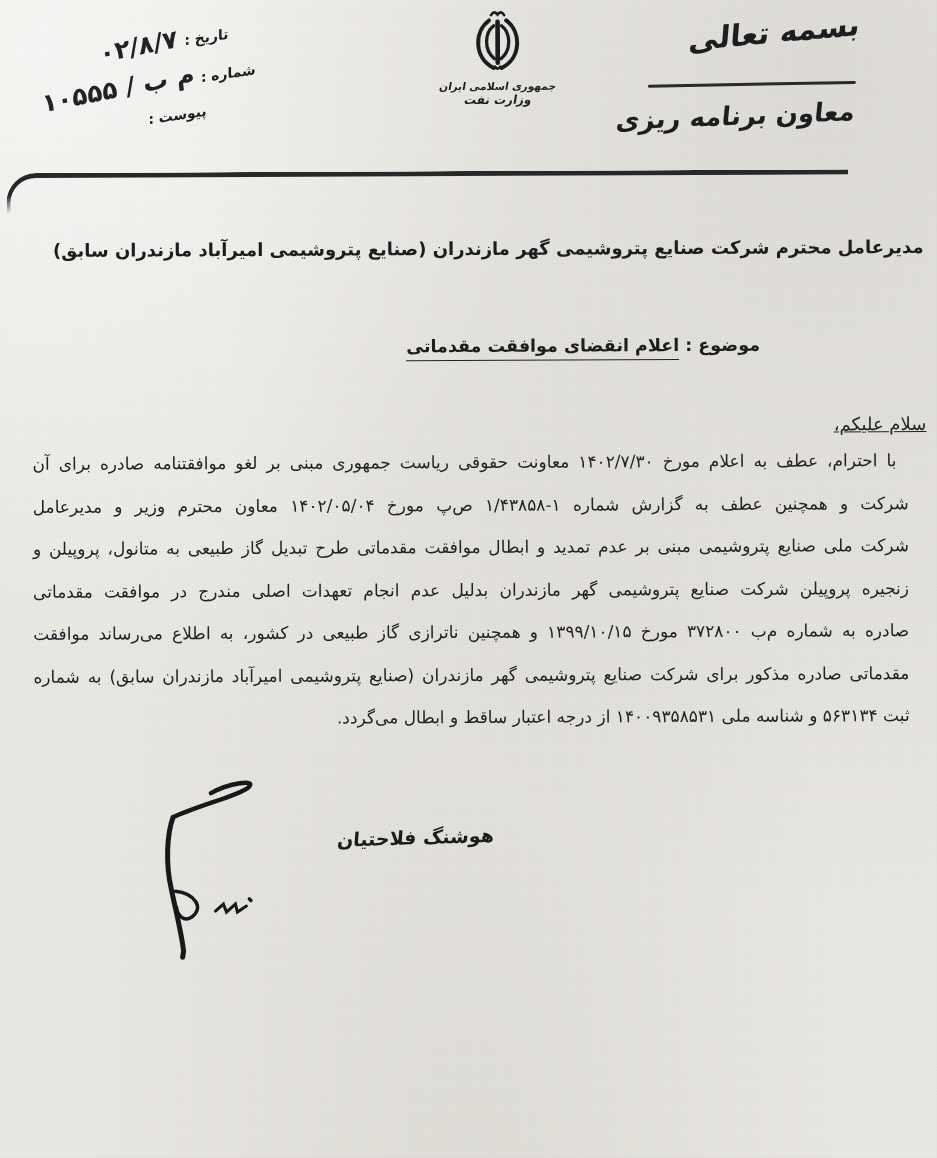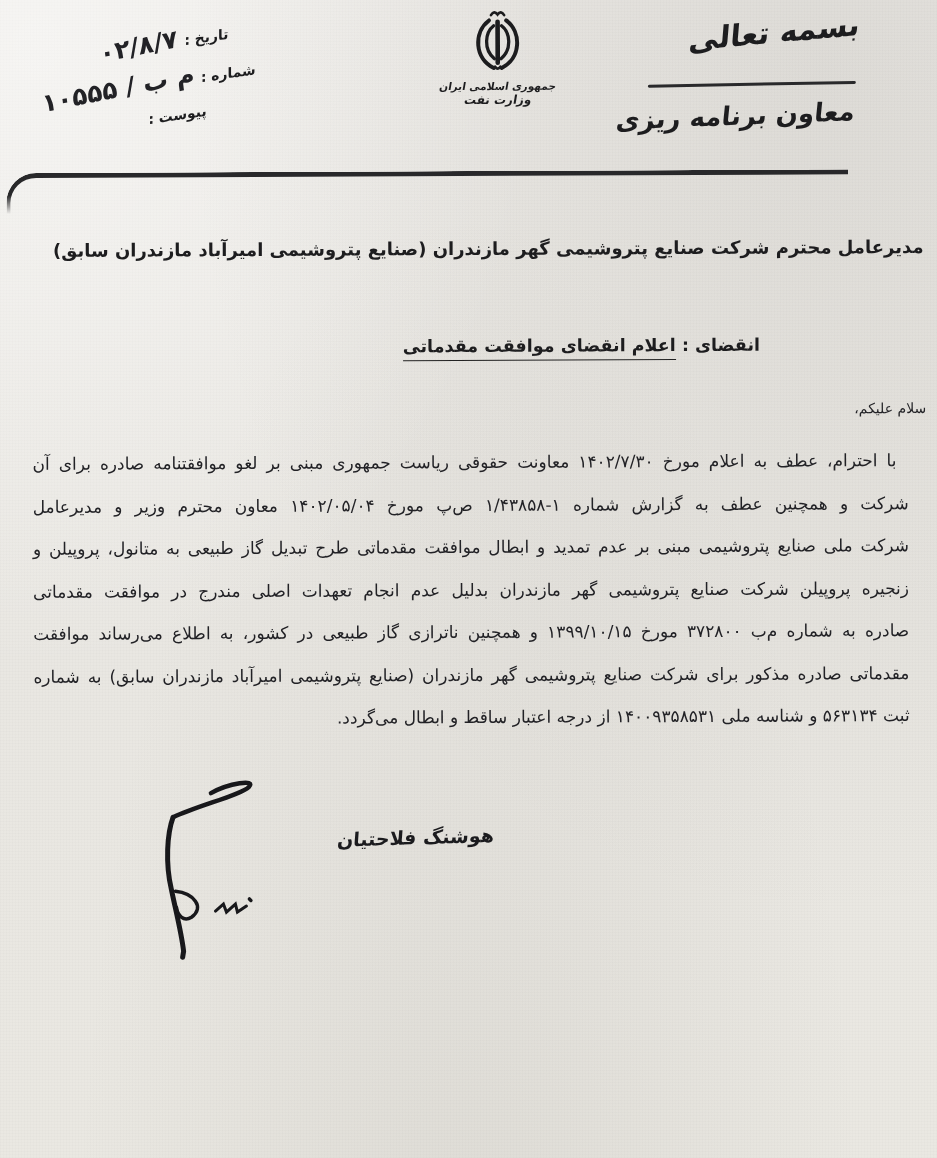--- a/index.html
+++ b/index.html
@@ -74,21 +74,21 @@
     font-size:18px;font-weight:bold;text-align:right;white-space:nowrap;
   }
   .subject{
     position:absolute;top:336px;right:176px;
     font-size:17.5px;font-weight:bold;white-space:nowrap;
   }
   .subject .subject-text{
     border-bottom:1.6px solid #222;padding-bottom:4px;
   }
   .salutation{
-    position:absolute;top:402px;right:10px;font-size:14px;color:#232327;
+    position:absolute;top:415px;right:10px;font-size:18px;color:#232327;text-decoration:underline;
   }
   .body-block{position:absolute;top:441px;right:28px;left:33px;}
   .body-line{
     height:42.5px;line-height:42.5px;font-size:17px;color:#222226;
     text-align:justify;text-align-last:justify;overflow:visible;
   }
   .body-line.first{padding-right:12px;}
   .body-line.last{text-align-last:right;}
 
   
@@ -135,21 +135,21 @@
 
     <div class="basmala">بسمه تعالی</div>
     <div class="basmala-rule"></div>
     <div class="deputy">معاون برنامه ریزی</div>
 
     <div class="top-rule"></div>
 
     <div class="addressee">مدیرعامل محترم شرکت صنایع پتروشیمی گهر مازندران (صنایع پتروشیمی امیرآباد مازندران سابق)</div>
 
     <div class="subject">
-      <span>انقضای :</span>
+      <span>موضوع :</span>
       <span class="subject-text">اعلام انقضای موافقت مقدماتی</span>
     </div>
 
     <div class="salutation">سلام علیکم،</div>
 
     <div class="body-block">
       <div class="body-line first">با احترام، عطف به اعلام مورخ ۱۴۰۲/۷/۳۰ معاونت حقوقی ریاست جمهوری مبنی بر لغو موافقتنامه صادره برای آن</div>
       <div class="body-line">شرکت و همچنین عطف به گزارش شماره ۱-۱/۴۳۸۵۸ ص‌پ مورخ ۱۴۰۲/۰۵/۰۴ معاون محترم وزیر و مدیرعامل</div>
       <div class="body-line">شرکت ملی صنایع پتروشیمی مبنی بر عدم تمدید و ابطال موافقت مقدماتی طرح تبدیل گاز طبیعی به متانول، پروپیلن و</div>
       <div class="body-line">زنجیره پروپیلن شرکت صنایع پتروشیمی گهر مازندران بدلیل عدم انجام تعهدات اصلی مندرج در موافقت مقدماتی</div>

